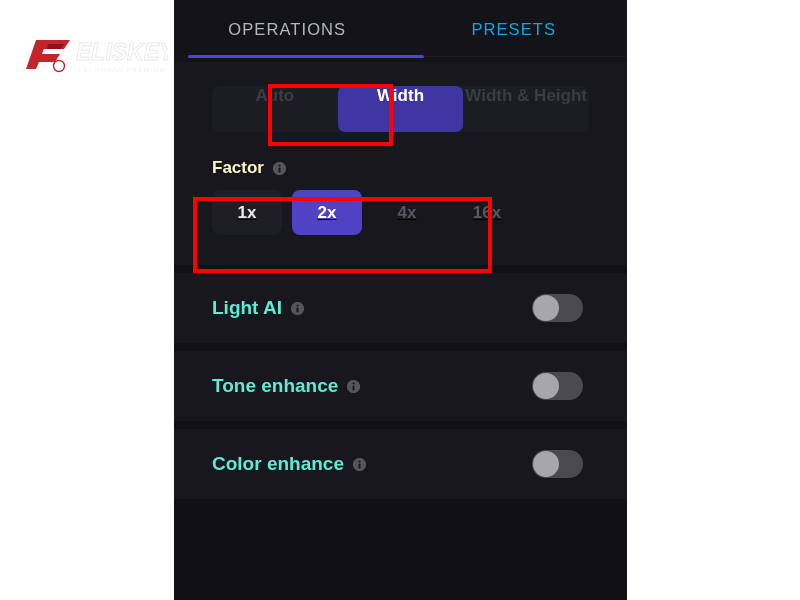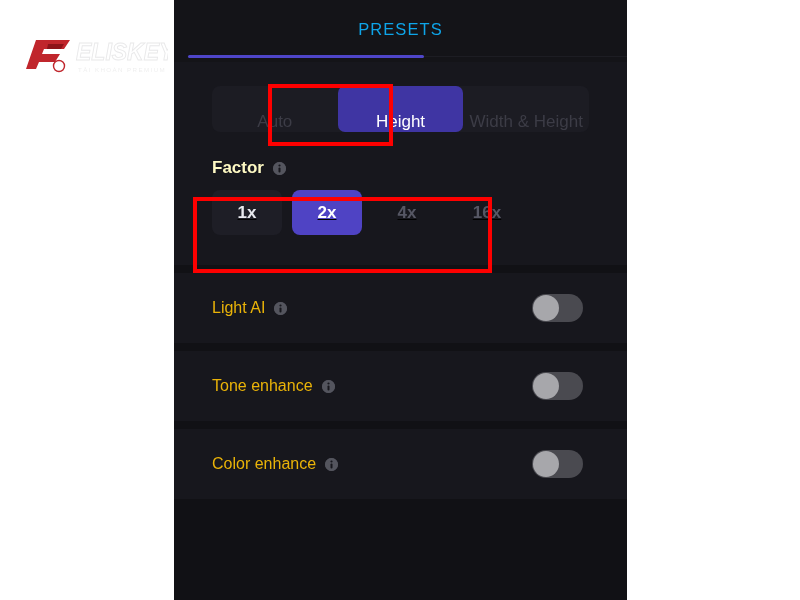--- a/index.html
+++ b/index.html
@@ -94,25 +94,25 @@
     background: #1c1c23;
     border-radius: 8px;
     height: 46px;
     align-items: center;
     padding: 0;
     overflow: hidden;
   }
   .seg-item {
     flex: 1 1 0;
     display: flex;
-    align-items: flex-end;
+    align-items: flex-start;
     justify-content: center;
     height: 46px;
     font-size: 17px;
-    font-weight: normal;
+    font-weight: bold;
     color: #3c3c46;
     cursor: pointer;
     user-select: none;
     border-radius: 7px;
   }
   .seg-item.selected {
     background: #3f35a3;
     color: #ffffff;
   }
 
@@ -185,22 +185,23 @@
     justify-content: space-between;
     padding: 0 44px 0 38px;
     margin-bottom: 8px;
   }
   .toggle-left {
     display: flex;
     align-items: center;
     gap: 9px;
   }
   .toggle-title {
-    font-size: 16px;
-    color: #eab308;
+    font-size: 19px;
+    color: #5eead4;
+    font-weight: bold;
   }
   .switch {
     width: 51px;
     height: 28px;
     border-radius: 14px;
     background: #4a4a50;
     position: relative;
     cursor: pointer;
     flex: none;
   }
@@ -238,36 +239,39 @@
         <circle cx="41" cy="38" r="5.5" fill="#ffffff" stroke="#c0262c" stroke-width="1.4"></circle>
       </g>
       <text x="58" y="32" font-family="Liberation Sans, sans-serif" font-size="23" font-weight="bold" font-style="italic" fill="none" stroke="#e9e9ea" stroke-width="0.9">ELISKEY</text>
       <text x="60" y="44" font-family="Liberation Sans, sans-serif" font-size="6.2" letter-spacing="1.4" fill="#efefef">TÀI KHOẢN PREMIUM GIÁ RẺ</text>
     </svg>
   </div>
 
   <div id="panel">
 
     <div class="tabs">
+      <div class="tab active">
+        <span>OPERATIONS</span>
+      </div>
       <div class="tab">
         <span>PRESETS</span>
       </div>
       <div class="tab-underline"></div>
       <div class="tab-rest-line"></div>
     </div>
 
     <div class="card resize">
 
       <div class="seg-wrap">
         <div class="segmented">
           <div class="seg-item">
             <span>Auto</span>
           </div>
           <div class="seg-item selected">
-            <span>Height</span>
+            <span>Width</span>
           </div>
           <div class="seg-item">
             <span>Width &amp; Height</span>
           </div>
         </div>
       </div>
 
       <div class="factor-label-row">
         <span class="factor-label">Factor</span>
         <span class="info-icon">

